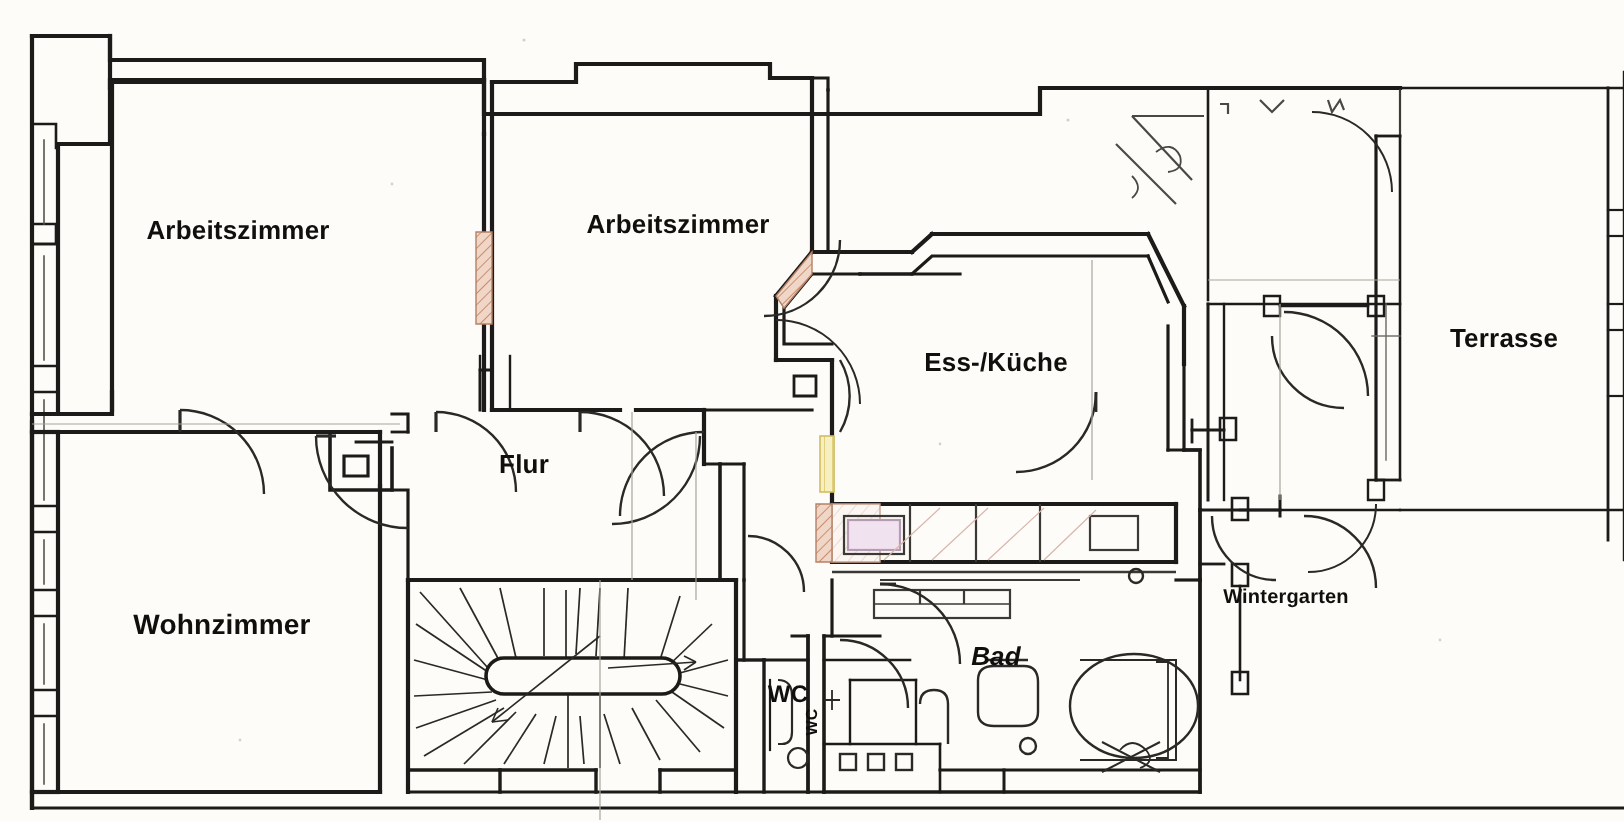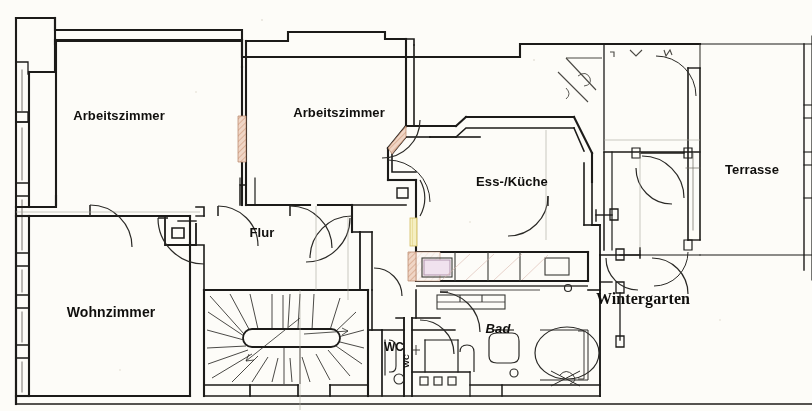--- a/index.html
+++ b/index.html
@@ -412,29 +412,29 @@
       <circle cx="720" cy="320" r="0.7"></circle>
       <circle cx="120" cy="370" r="0.7"></circle>
       <circle cx="534" cy="60" r="0.8"></circle>
     </g>
   </svg>
 
   <div class="room-label" style="left:119px; top:115px; font-size:13px;">Arbeitszimmer</div>
 
   <div class="room-label" style="left:339px; top:112px; font-size:13px;">Arbeitszimmer</div>
 
-  <div class="room-label" style="left:512px; top:181px; font-size:13px;">Ess-/Küche</div>
+  <div class="room-label" style="left:498px; top:181px; font-size:13px;">Ess-/Küche</div>
 
   <div class="room-label" style="left:752px; top:169px; font-size:13px;">Terrasse</div>
 
   <div class="room-label" style="left:262px; top:232px; font-size:13px;">Flur</div>
 
   <div class="room-label" style="left:111px; top:312px; font-size:14px;">Wohnzimmer</div>
 
   <div class="room-label" style="left:394px; top:347px; font-size:12px;">WC</div>
 
   <div class="room-label vertical" style="left:406px; top:361px; font-size:8px;">WC</div>
 
   <div class="room-label" style="left:498px; top:328px; font-size:13px;font-style:italic;">Bad</div>
 
-  <div class="room-label" style="left:643px; top:299px; font-size:16px;font-family:Liberation Serif, serif;">Wintergarten</div>
+  <div class="room-label" style="left:643px; top:299px; font-size:10px;">Wintergarten</div>
 
 </div>
 
 </body></html>

